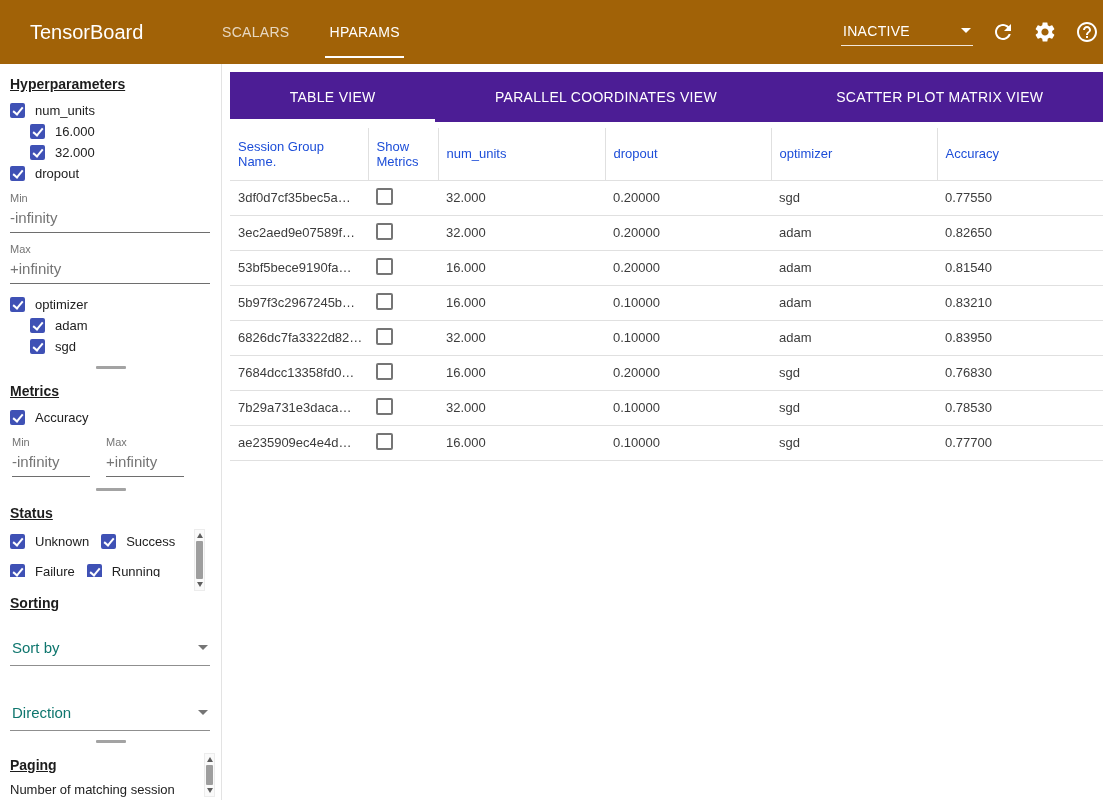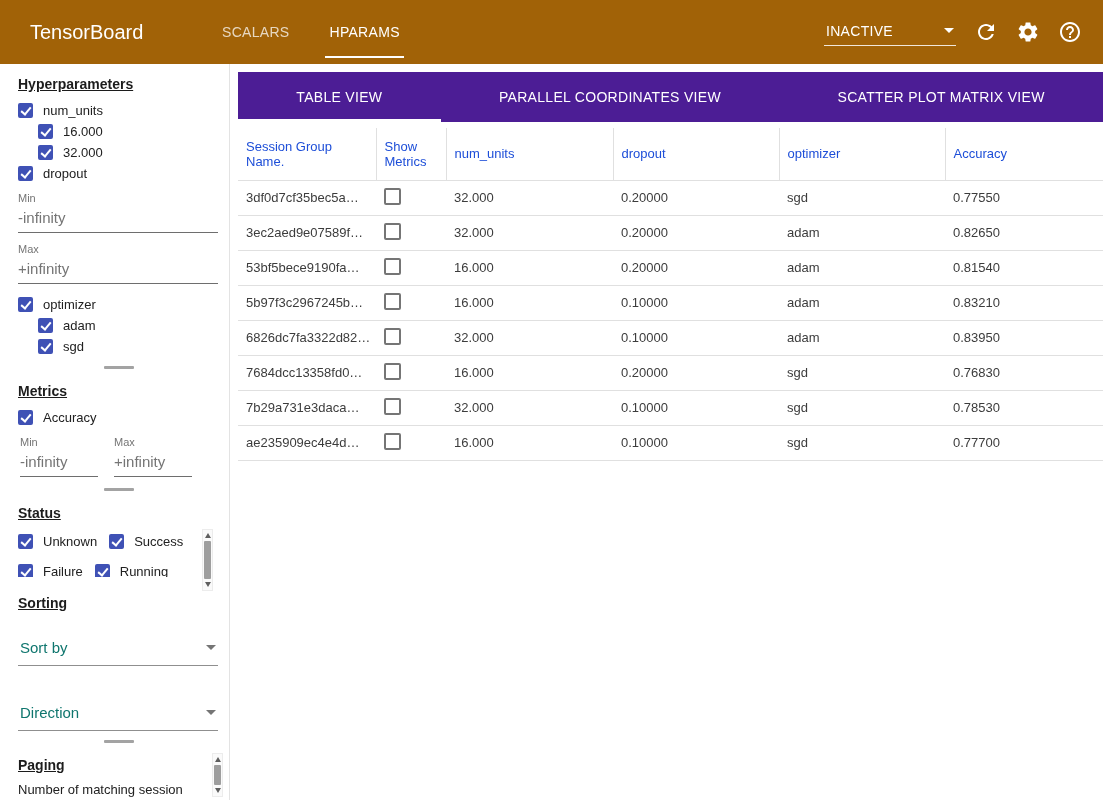--- a/index.html
+++ b/index.html
@@ -6,28 +6,28 @@
   html,body { width:1103px; height:800px; }
   body { font-family:"Liberation Sans", sans-serif; background:#fff; color:#212121; overflow:hidden; }
 
   
   .app-header { height:64px; background:#a16207; display:flex; align-items:stretch; color:#fff; }
   .app-title { font-size:20px; display:flex; align-items:center; margin-left:30px; width:172px; }
   .header-tabs { display:flex; }
   .header-tab { position:relative; display:flex; align-items:center; margin:0 20px; font-size:14px; letter-spacing:.3px; color:rgba(255,255,255,.75); cursor:pointer; }
   .header-tab.active { color:#fff; }
   .header-tab.active::after { content:""; position:absolute; left:-4px; right:-4px; bottom:6px; height:2px; background:#fff; }
-  .header-right { margin-left:auto; display:flex; align-items:center; gap:18px; padding-right:21px; }
+  .header-right { margin-left:auto; display:flex; align-items:center; gap:18px; padding-right:4px; }
   .run-selector { width:132px; display:flex; align-items:center; justify-content:space-between; border-bottom:1px solid rgba(255,255,255,.85); padding:4px 2px 6px 2px; font-size:14px; letter-spacing:.3px; cursor:pointer; }
   .caret { width:0; height:0; border-left:5px solid transparent; border-right:5px solid transparent; border-top:5px solid #fff; flex:none; }
   .hicon { width:24px; height:24px; cursor:pointer; }
   .hicon svg { width:24px; height:24px; fill:#fff; }
 
   
-  .content { display:flex; height:736px;padding-left:8px; }
+  .content { display:flex; height:736px; }
 
   
   .sidebar { width:222px; border-right:1px solid #e3e3e3; padding-top:4px; overflow:hidden; flex:none; }
   .section { padding:4px 10px 2px 10px; position:relative; }
   .section-heading { font-size:14px; font-weight:700; text-decoration:underline; margin:4px 0 8px 0; color:#1c1c1c; }
   .cb-row { display:flex; align-items:center; gap:10px; min-height:21px; font-size:13px; cursor:pointer; color:#212121; }
   .cb-row.indent { margin-left:20px; }
   .checkbox { width:15px; height:15px; border:2px solid #757575; border-radius:2px; position:relative; flex:none; display:inline-block; background:#fff; cursor:pointer; }
   .checkbox.checked { background:#3f51b5; border-color:#3f51b5; }
   .checkbox.checked::after { content:""; position:absolute; left:3px; top:0; width:4px; height:8px; border:solid #fff; border-width:0 2px 2px 0; transform:rotate(40deg); }

